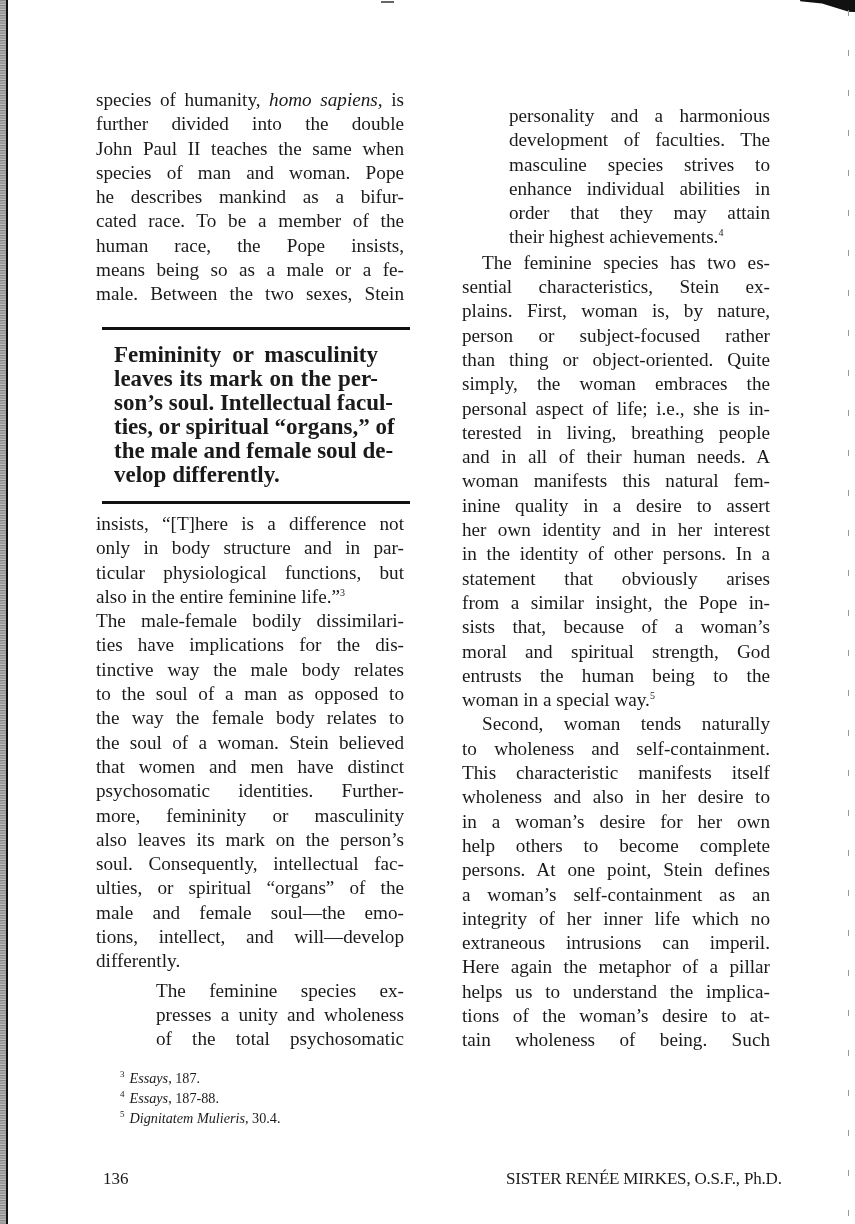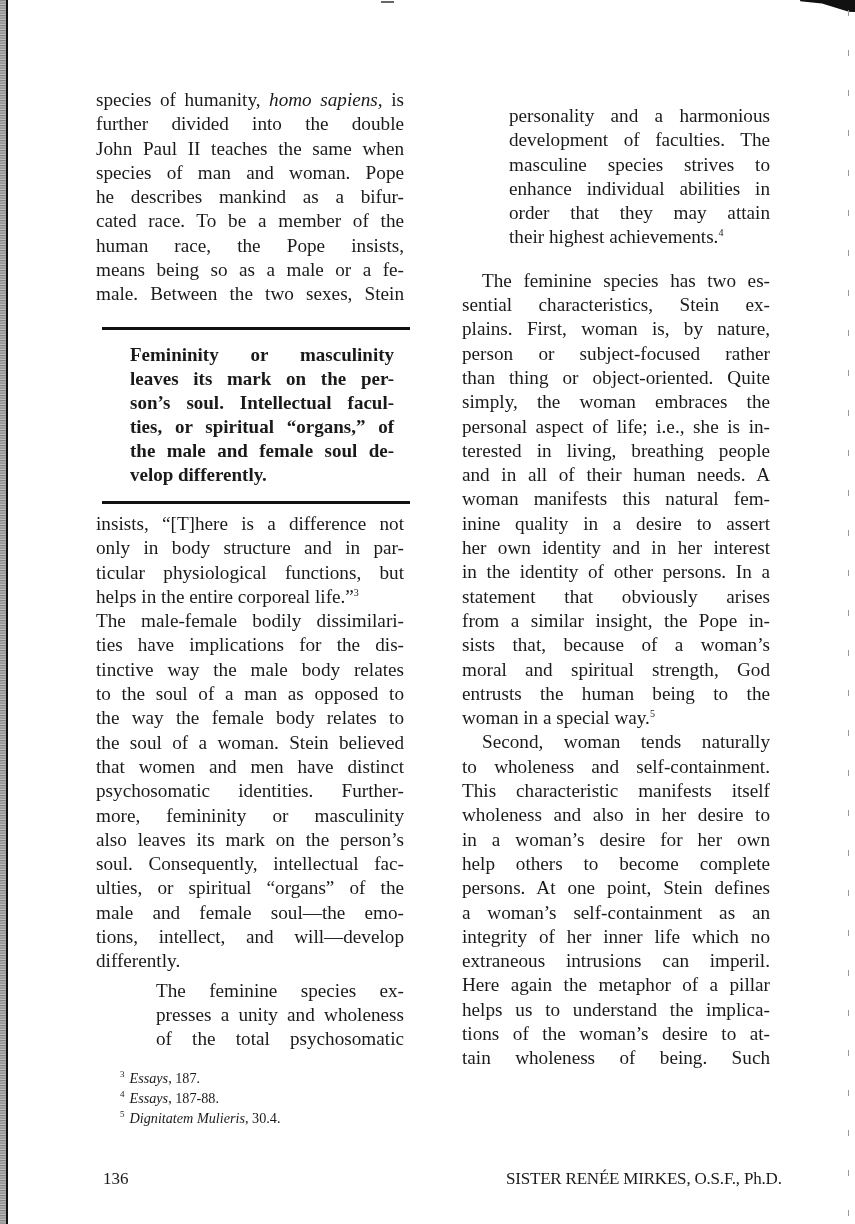--- a/index.html
+++ b/index.html
@@ -27,22 +27,22 @@
 
   .col { position: absolute; font-size: 19.2px; line-height: 24.3px; }
   .line { display: block; text-align: justify; text-align-last: justify; white-space: nowrap; }
   .line.last { text-align-last: left; }
   .left-col { left: 96px; top: 88px; width: 308px; }
   .right-col { left: 462px; top: 88px; width: 308px; }
 
   .pullquote { position: absolute; left: 102px; top: 327px; width: 308px; }
   .rule { height: 3px; background: #111; width: 100%; }
   .pq-text {
-    font-weight: bold; font-size: 19px; line-height: 24px;
-    margin: 13px 0 14px 28px; width: 264px;
+    font-weight: bold; font-size: 23px; line-height: 24px;
+    margin: 13px 0 14px 12px; width: 264px;
   }
   .block-quote { margin-left: 60px; margin-top: 16px; }
   sup { font-size: 10px; line-height: 0; vertical-align: super; }
 
   .footnotes { position: absolute; left: 120px; top: 1066px; font-size: 14.2px; line-height: 16.5px; }
   .fn-num { font-size: 9px; vertical-align: super; margin-right: 5px; }
   .footer-left { position: absolute; left: 103px; top: 1169px; font-size: 17px; }
   .footer-right { position: absolute; left: 506px; top: 1169px; font-size: 17px; letter-spacing: -0.2px; }
   em { font-style: italic; }
 </style>
@@ -80,21 +80,21 @@
     <span class="line last">velop differently.</span>
   </div>
   <div class="rule"></div>
 </div>
 
 <div class="col left-col" style="top: 512px;">
   <div>
     <span class="line">insists, “[T]here is a difference not</span>
     <span class="line">only in body structure and in par-</span>
     <span class="line">ticular physiological functions, but</span>
-    <span class="line last"><span>helps in the entire corporeal life.”</span><sup>3</sup></span>
+    <span class="line last"><span>also in the entire feminine life.”</span><sup>3</sup></span>
     <span class="line">The male-female bodily dissimilari-</span>
     <span class="line">ties have implications for the dis-</span>
     <span class="line">tinctive way the male body relates</span>
     <span class="line">to the soul of a man as opposed to</span>
     <span class="line">the way the female body relates to</span>
     <span class="line">the soul of a woman. Stein believed</span>
     <span class="line">that women and men have distinct</span>
     <span class="line">psychosomatic identities. Further-</span>
     <span class="line">more, femininity or masculinity</span>
     <span class="line">also leaves its mark on the person’s</span>
@@ -113,21 +113,21 @@
 
 <div class="col right-col">
   <div class="block-quote" style="margin-left: 47px;">
     <span class="line">personality and a harmonious</span>
     <span class="line">development of faculties. The</span>
     <span class="line">masculine species strives to</span>
     <span class="line">enhance individual abilities in</span>
     <span class="line">order that they may attain</span>
     <span class="line last"><span>their highest achievements.</span><sup>4</sup></span>
   </div>
-  <div style="margin-top: 19px;">
+  <div style="margin-top: 1px;">
     <span class="line" style="padding-left: 20px; box-sizing: border-box;">The feminine species has two es-</span>
     <span class="line">sential characteristics, Stein ex-</span>
     <span class="line">plains. First, woman is, by nature,</span>
     <span class="line">person or subject-focused rather</span>
     <span class="line">than thing or object-oriented. Quite</span>
     <span class="line">simply, the woman embraces the</span>
     <span class="line">personal aspect of life; i.e., she is in-</span>
     <span class="line">terested in living, breathing people</span>
     <span class="line">and in all of their human needs. A</span>
     <span class="line">woman manifests this natural fem-</span>

